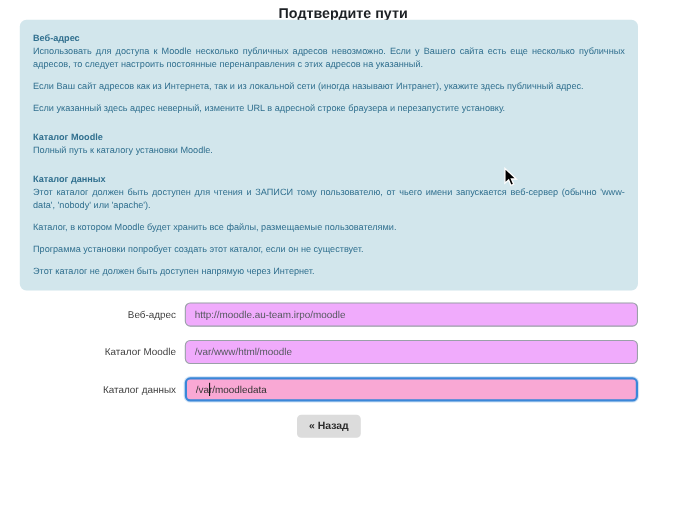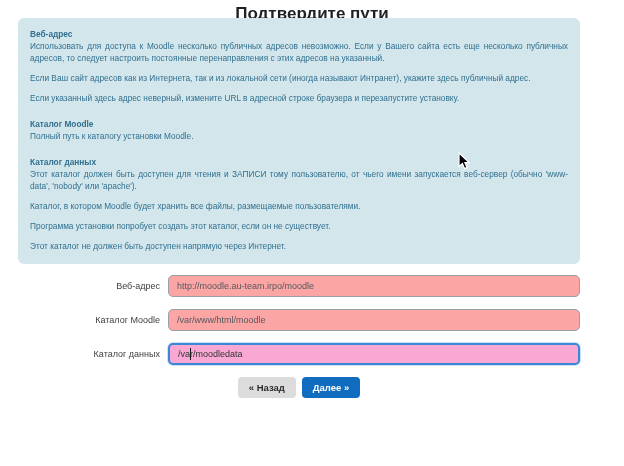--- a/index.html
+++ b/index.html
@@ -5,21 +5,21 @@
   * { box-sizing: border-box; margin: 0; padding: 0; }
   html, body { width: 624px; height: 466px; }
   body {
     background: #ffffff;
     font-family: "Liberation Sans", sans-serif;
     position: relative;
     overflow: hidden;
   }
   .page-title {
     text-align: center;
-    font-size: 17px;
+    font-size: 13px;
     font-weight: bold;
     color: #1d2125;
     padding-top: 4px;
   }
   .content {
     position: absolute;
     left: 18px;
     top: 18px;
     width: 562px;
   }
@@ -49,21 +49,21 @@
     font-size: 9px;
     color: #3e3e3e;
     flex: none;
   }
   .input-wrap { flex: 1; position: relative; display: flex; }
   .form-input {
     width: 100%;
     height: 22px;
     border: 1px solid #9aa0a8;
     border-radius: 5px;
-    background: #fca5a5;
+    background: #f0abfc;
     font-family: "Liberation Sans", sans-serif;
     font-size: 9px;
     color: #55595f;
     padding: 0 8px;
     outline: none;
   }
   .form-input.focused {
     background: #f9a8d4;
     border: 2px solid #3a87d8;
     box-shadow: 0 0 0 1px rgba(58,135,216,0.25);
@@ -158,20 +158,19 @@
       <span class="input-wrap">
         <input class="form-input focused" type="text" value="/var/moodledata" style="">
         <span class="text-caret"></span>
       </span>
     </div>
   </div>
 
 
   <div class="button-row">
     <button class="btn btn-back">« Назад</button>
-    <button class="btn btn-next">Далее »</button>
   </div>
 
 </div>
 
 <svg class="mouse-cursor" width="13" height="19" viewBox="0 0 13 19">
   <polygon points="1,1 1,14.5 4.4,11.6 6.5,16.6 9,15.5 6.9,10.7 11.4,10.7" fill="#000000" stroke="#ffffff" stroke-width="1.2"></polygon>
 </svg>
 
 </body></html>

